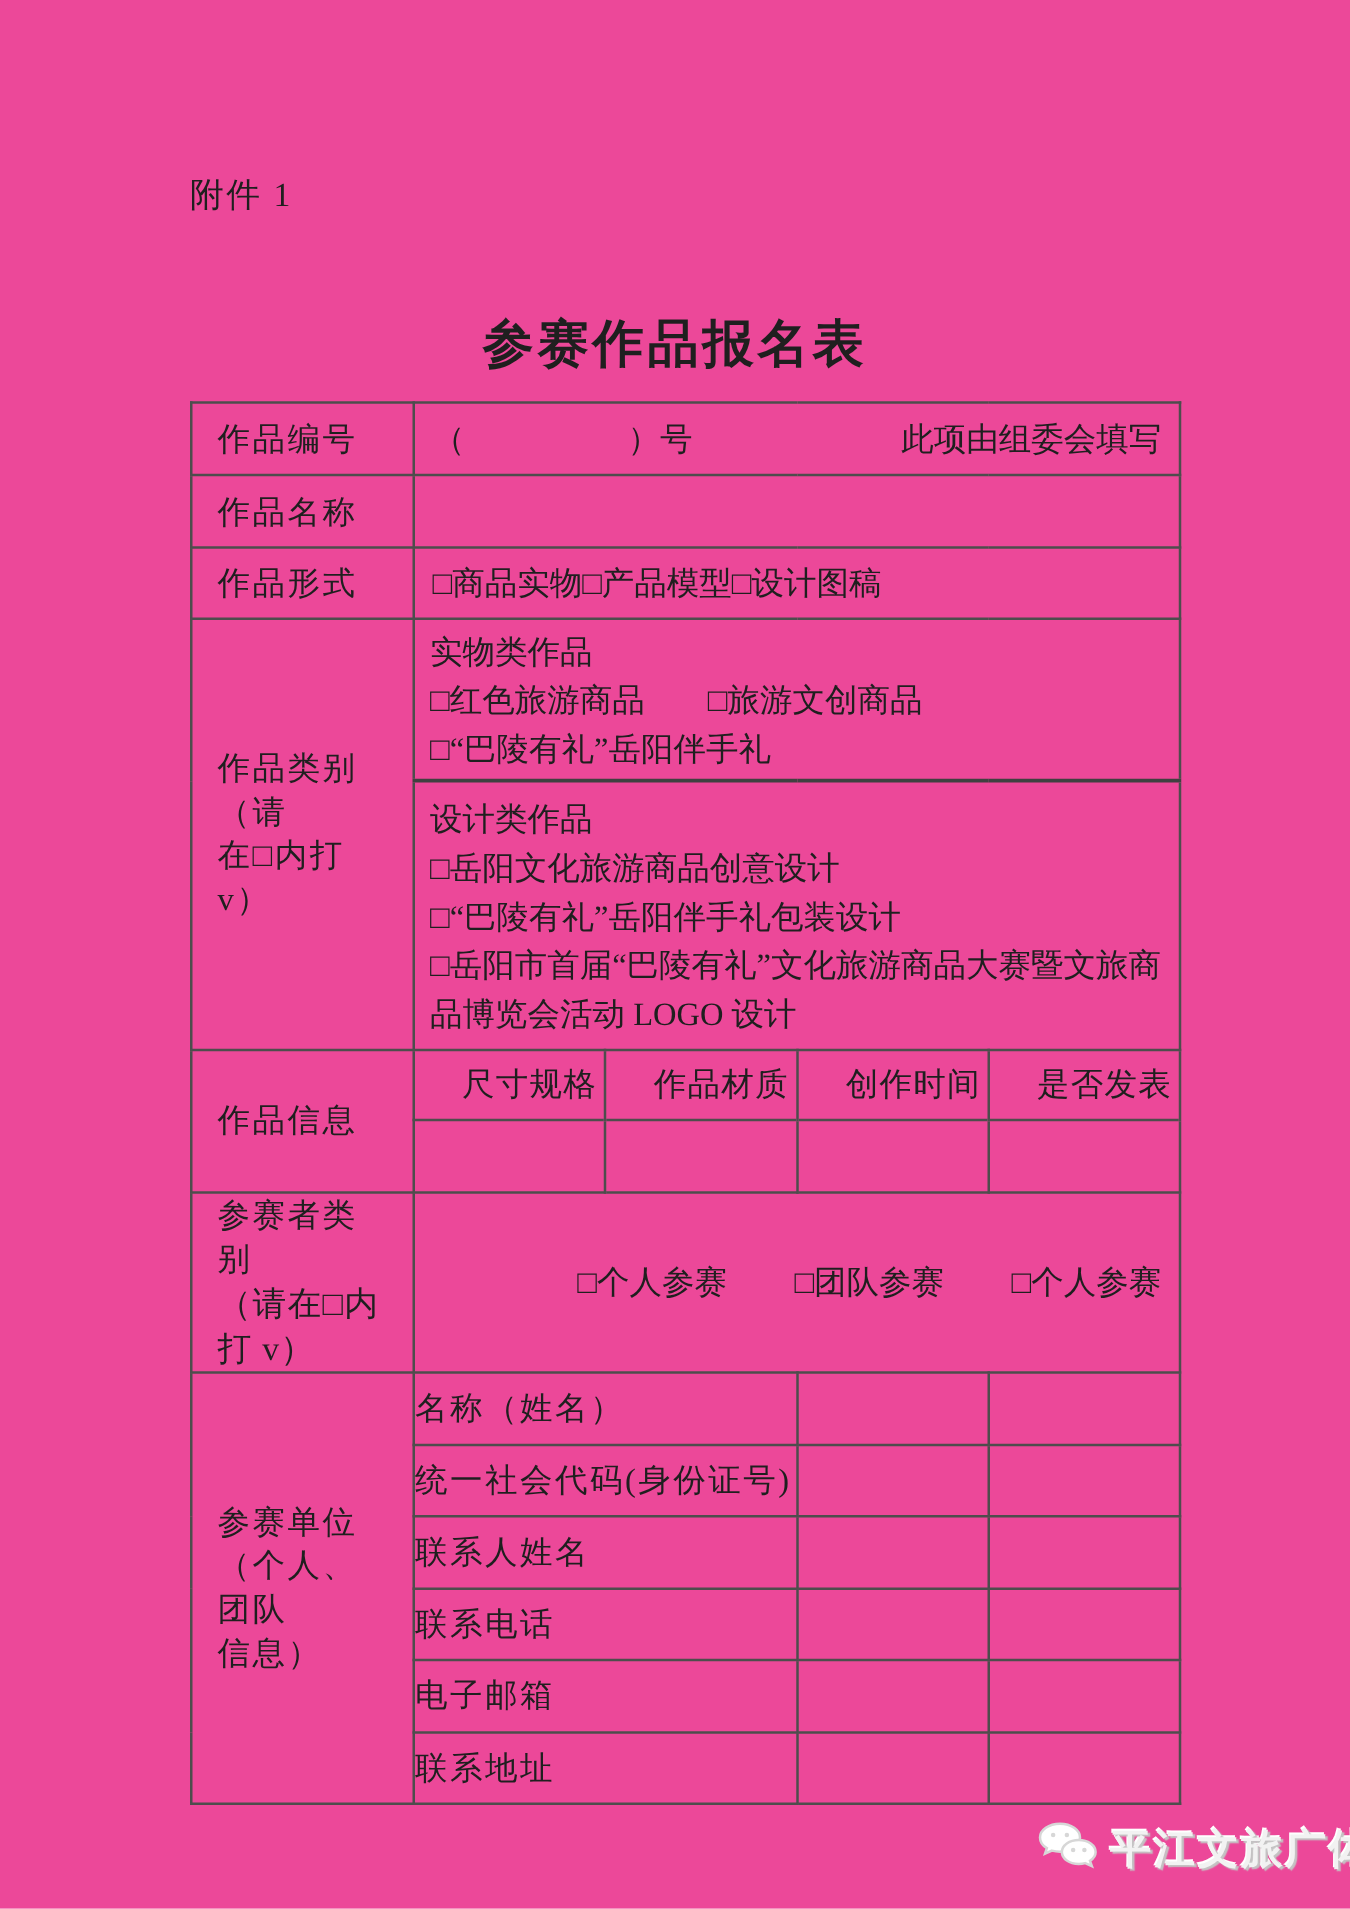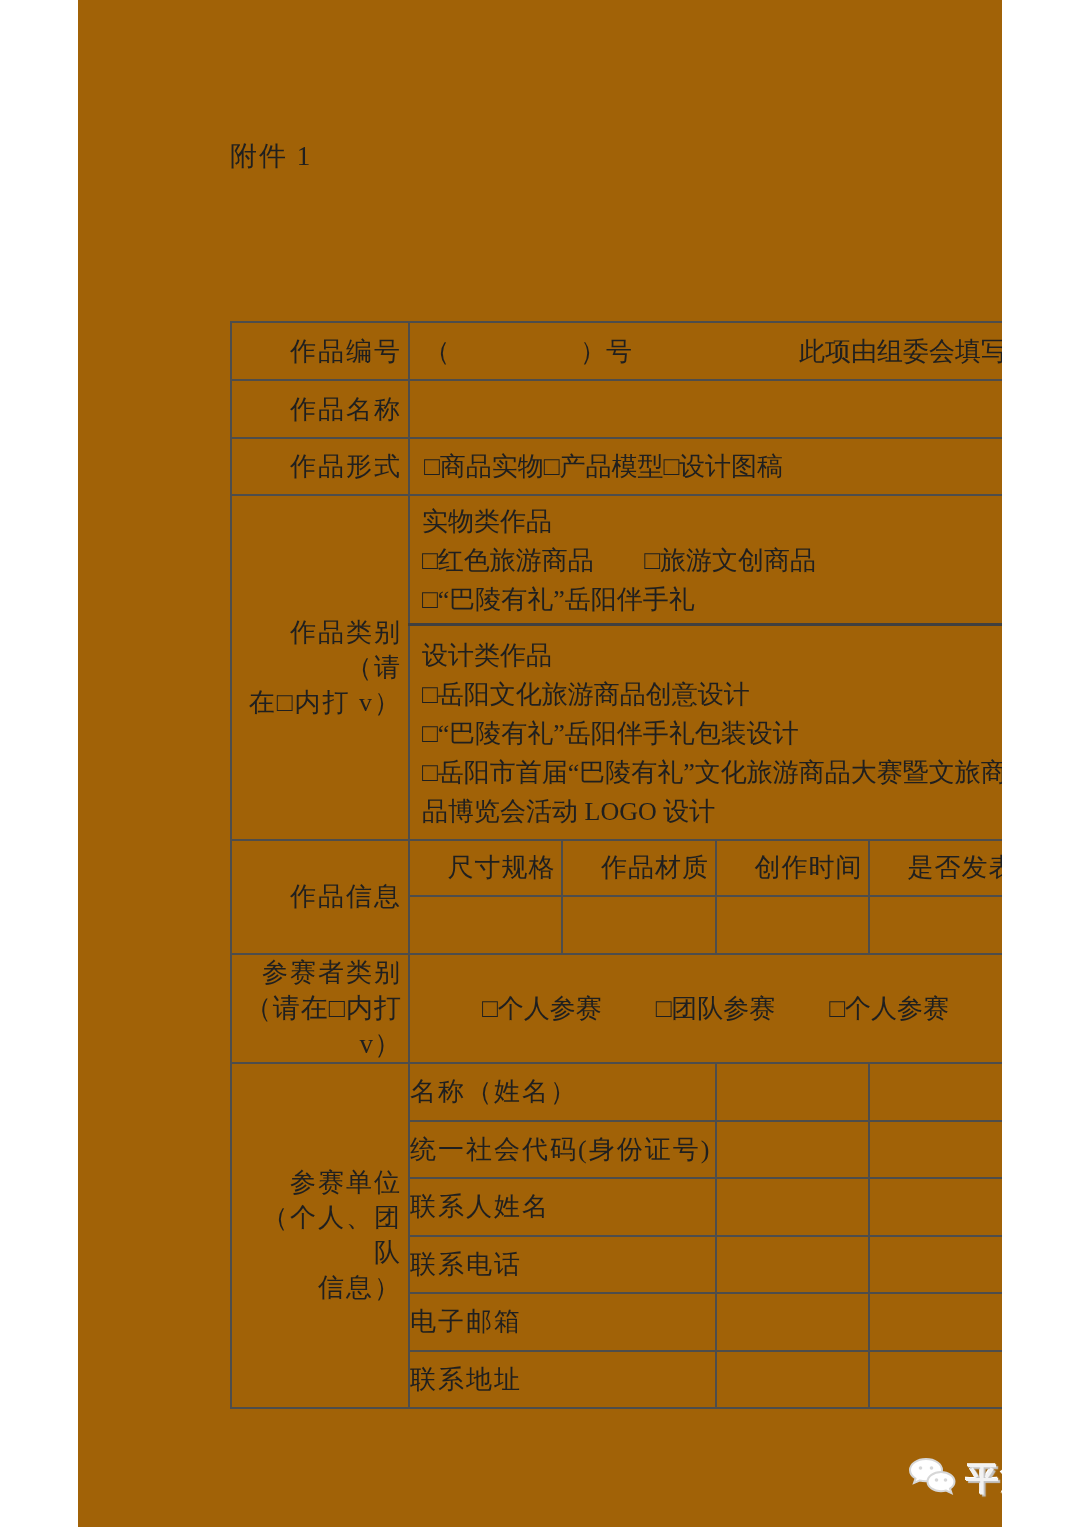--- a/index.html
+++ b/index.html
@@ -1,48 +1,48 @@
 <!DOCTYPE html>
 <html><head>
 <meta charset="utf-8">
 <style>
   * { margin:0; padding:0; box-sizing:border-box; }
   html,body { background:#ffffff; }
   .page {
-    position:relative; width:924px; height:1527px; background:#a16207;
+    position:relative; width:1080px; height:1527px; background:#ec4899;
     font-family:"Liberation Serif","DejaVu Serif",serif; color:#1f1f1f;
     overflow:hidden; margin:0 auto;
   }
   .attachment {
     position:absolute; left:152px; top:138px;
     font-size:27px; letter-spacing:2px;
   }
   .title { position:absolute; left:0; width:1080px; text-align:center; font-weight:bold; }
   .title.t1 { top:186px; font-size:41px; letter-spacing:2px; }
   .title.t2 { top:248px; font-size:41px; letter-spacing:3px; }
 
   table.form {
     position:absolute; left:152px; top:321px; width:791px;
     border-collapse:collapse; table-layout:fixed;
   }
   table.form td {
     border:2px solid #4d4d4d;
     font-size:26px; vertical-align:middle;
     overflow:hidden;
   }
-  td.lab { text-align:right; letter-spacing:2px; padding:0 6px;border-radius:27px; }
+  td.lab { text-align:left; letter-spacing:2px; padding:0 20px;border-radius:27px; }
   td.val { padding:0 14px; text-align:left; }
   .split { display:flex; justify-content:space-between; align-items:center; width:100%; }
   td.cat { padding:6px 12px 4px 12px; line-height:39px; vertical-align:middle; }
   tr.physical td.cat { border-bottom:3px solid #404040; }
   tr.design td.cat { border-top:1px solid #8a8a8a; }
   td.subhead { text-align:center; letter-spacing:1px; border-bottom:1px solid #8a8a8a !important;padding-left:32px; }
   td.subempty { border-top:1px solid #8a8a8a; }
   .optgap { margin-right:44px; }
-  .ptype-opts { display:flex; justify-content:center; gap:54px; }
+  .ptype-opts { display:flex; justify-content:flex-end; gap:54px; }
   .small-note { font-size:27px; letter-spacing:1px; }
   .lab .l2 { display:block; }
   td.unit-lab { text-align:left; letter-spacing:2px; }
 
   .watermark {
     position:absolute; left:828px; top:1452px; width:240px; height:54px;
     display:flex; align-items:center; gap:8px;
     color:#ededed;
   }
   .watermark .wm-text {
@@ -51,20 +51,21 @@
     text-shadow: 2px 2px 1px #c4c4c4, -1px -1px 0 #ffffff;
     font-family:"Liberation Sans","DejaVu Sans",sans-serif;
   }
 </style>
 </head>
 <body>
 
 <div class="page">
 
   <div class="attachment">附件 1</div>
+  <div class="title t2">参赛作品报名表</div>
 
   <table class="form">
     <colgroup>
       <col style="width:178px">
         <col style="width:153px">
         <col style="width:154px">
         <col style="width:153px">
         <col style="width:153px">
     </colgroup>
 

